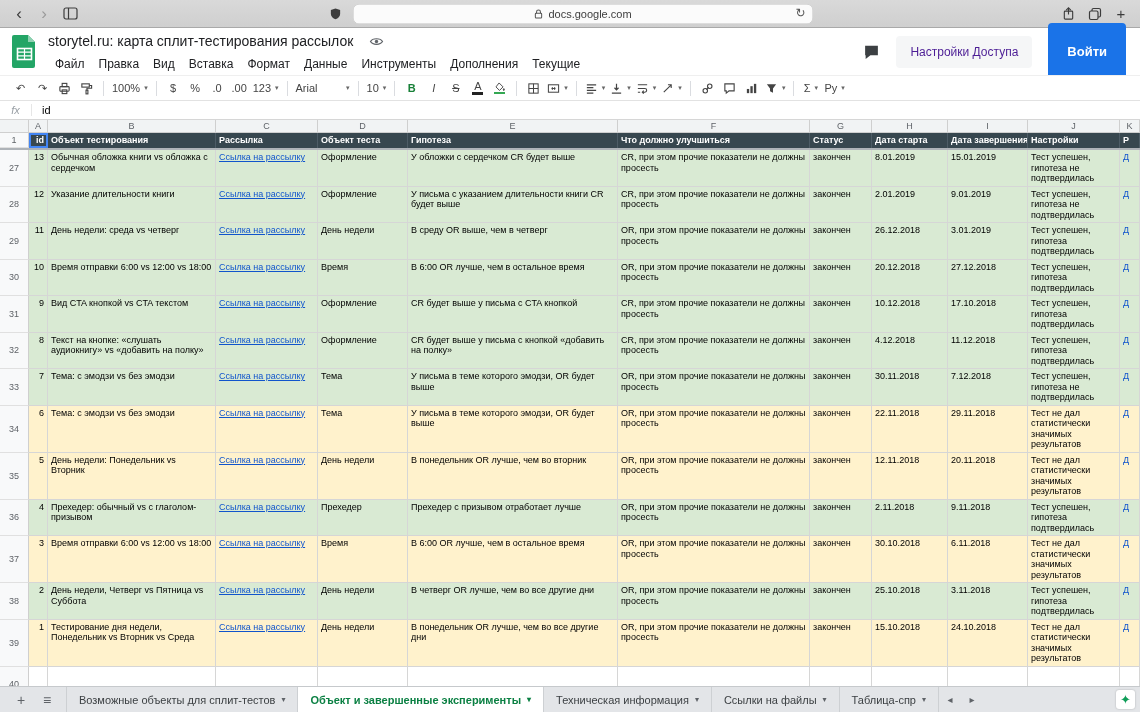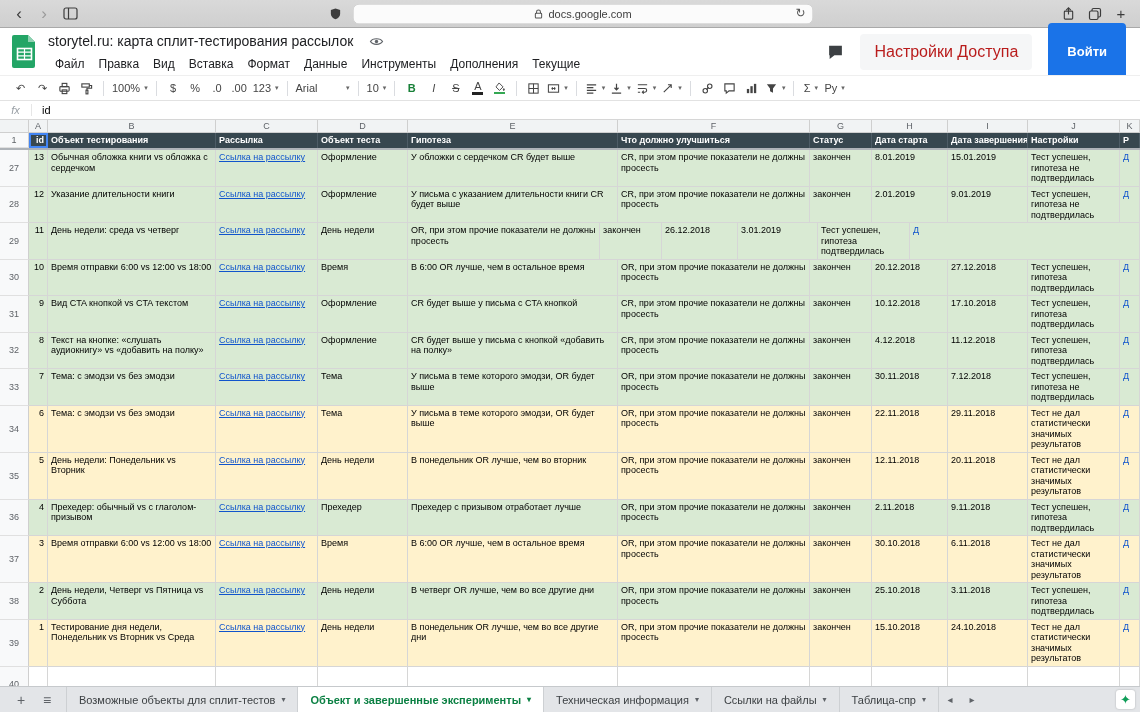--- a/index.html
+++ b/index.html
@@ -19,21 +19,21 @@
 
 
 .gs-header{height:47px;flex:0 0 47px;background:#fff;display:flex;align-items:center;padding:0 14px 0 12px}
 .gs-logo{width:25px;height:33px;margin-right:11px;flex:0 0 auto}
 .gs-mid{flex:1;min-width:0}
 .gs-title-row{display:flex;align-items:center;height:21px;gap:16px}
 .gs-title{font-size:14px;color:#202124}
 .gs-menus{display:flex;align-items:flex-end;height:21px}
 .menu-item{font-size:12px;color:#202124;padding:2px 7px;border-radius:3px;cursor:default}
 .gs-right{display:flex;align-items:center;gap:16px}
-.access-btn{font-size:16px;color:#b91c1c;background:#f5f6f7;padding:9px 14px;border-radius:4px}
+.access-btn{font-size:12px;color:#4c1d95;background:#f5f6f7;padding:9px 14px;border-radius:4px}
 .signin-btn{font-size:13px;font-weight:bold;color:#fff;background:#1a73e8;padding:21px 19px;border-radius:4px}
 
 
 .toolbar{height:26px;flex:0 0 26px;background:#fff;border-top:1px solid #efefef;border-bottom:1px solid #e2e2e2;display:flex;align-items:center;padding:0 10px;gap:1px}
 .tb{min-width:21px;height:20px;display:flex;align-items:center;justify-content:center;font-size:11px;color:#444;gap:2px;border-radius:2px;white-space:nowrap;padding:0 2px}
 .tb svg{display:block}
 .tb-sep{width:1px;height:15px;background:#dadce0;margin:0 5px;flex:0 0 1px}
 .drop::after{content:"▾";font-size:7px;color:#666;margin-left:2px}
 .tb.bold-btn{font-weight:bold;color:#188038}
 .tb.italic-btn{font-style:italic}
@@ -336,20 +336,21 @@
           <div class="cell c8">9.01.2019</div>
           <div class="cell c9">Тест успешен, гипотеза не подтвердилась</div>
           <div class="cell c10"><span class="link">Д</span></div>
         </div>
         <div class="t-row green">
           <div class="gutter">29</div>
           <div class="cell c0">11</div>
           <div class="cell c1">День недели: среда vs четверг</div>
           <div class="cell c2"><span class="link">Ссылка на рассылку</span></div>
           <div class="cell c3">День недели</div>
+          <div class="cell c4">В среду OR выше, чем в четверг</div>
           <div class="cell c5">OR, при этом прочие показатели не должны просесть</div>
           <div class="cell c6">закончен</div>
           <div class="cell c7">26.12.2018</div>
           <div class="cell c8">3.01.2019</div>
           <div class="cell c9">Тест успешен, гипотеза подтвердилась</div>
           <div class="cell c10"><span class="link">Д</span></div>
         </div>
         <div class="t-row green">
           <div class="gutter">30</div>
           <div class="cell c0">10</div>

